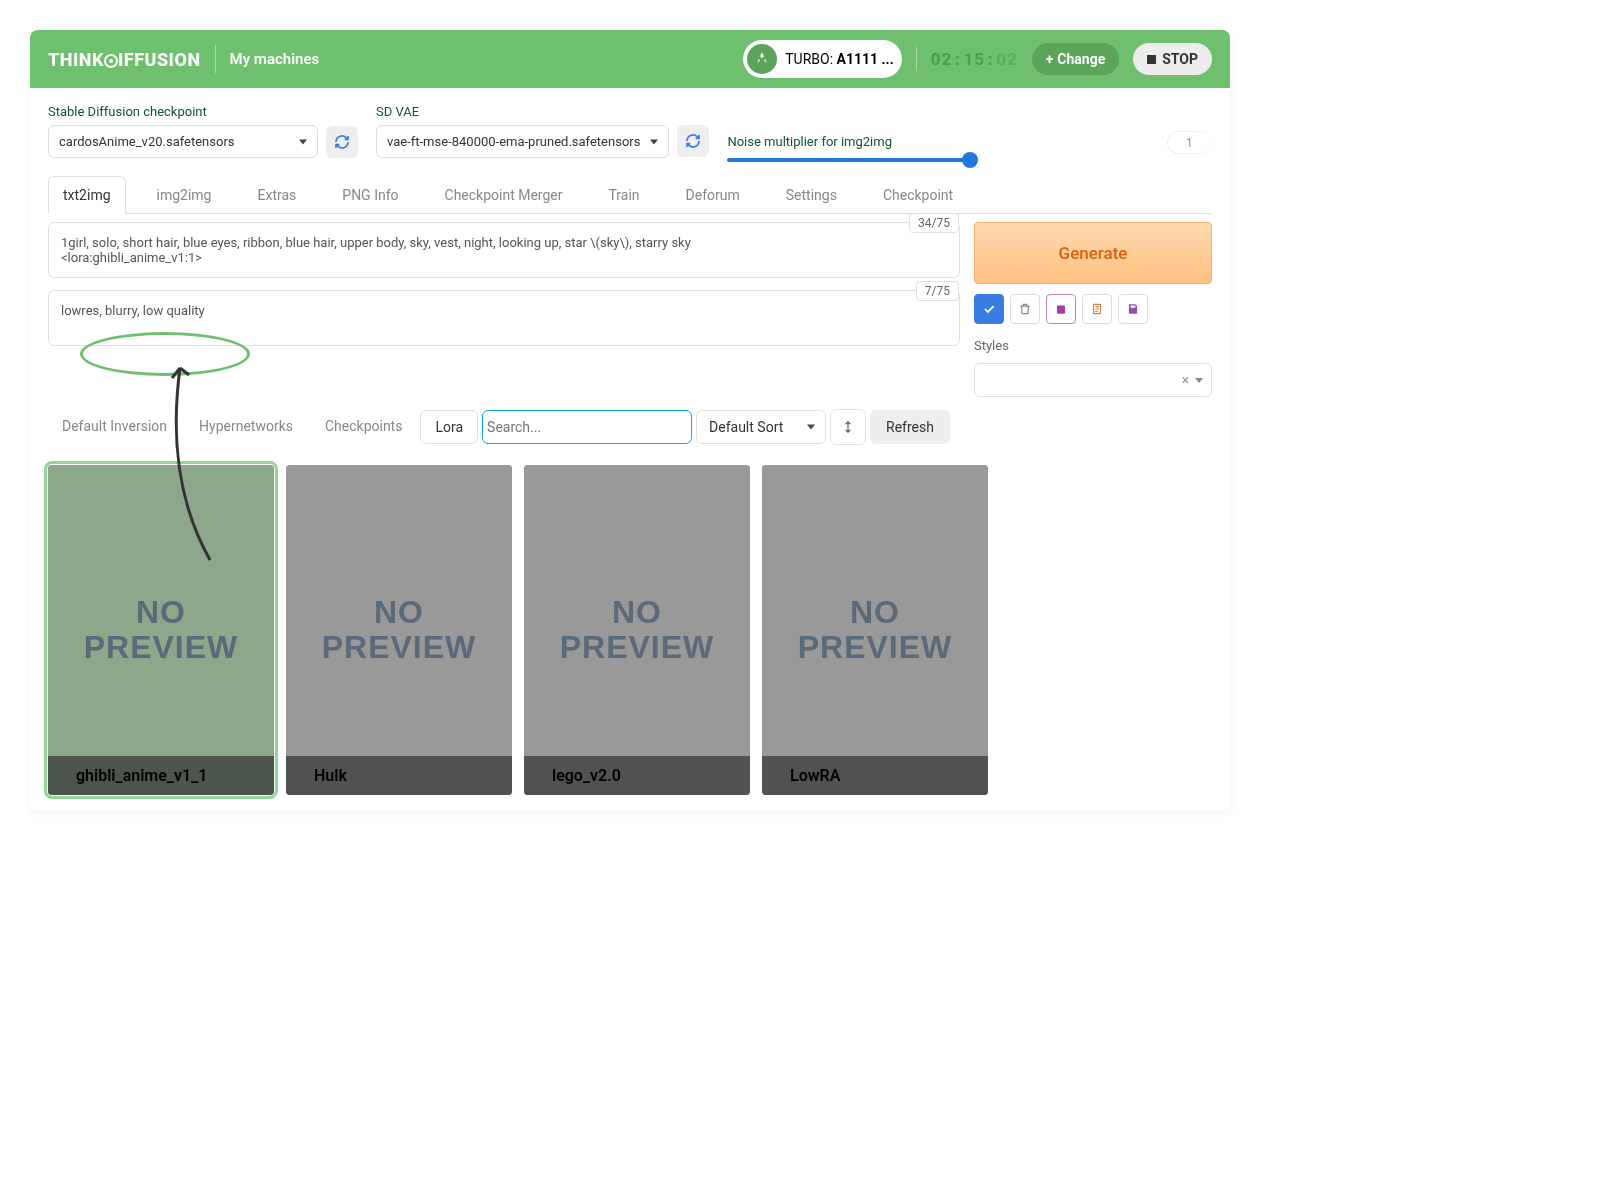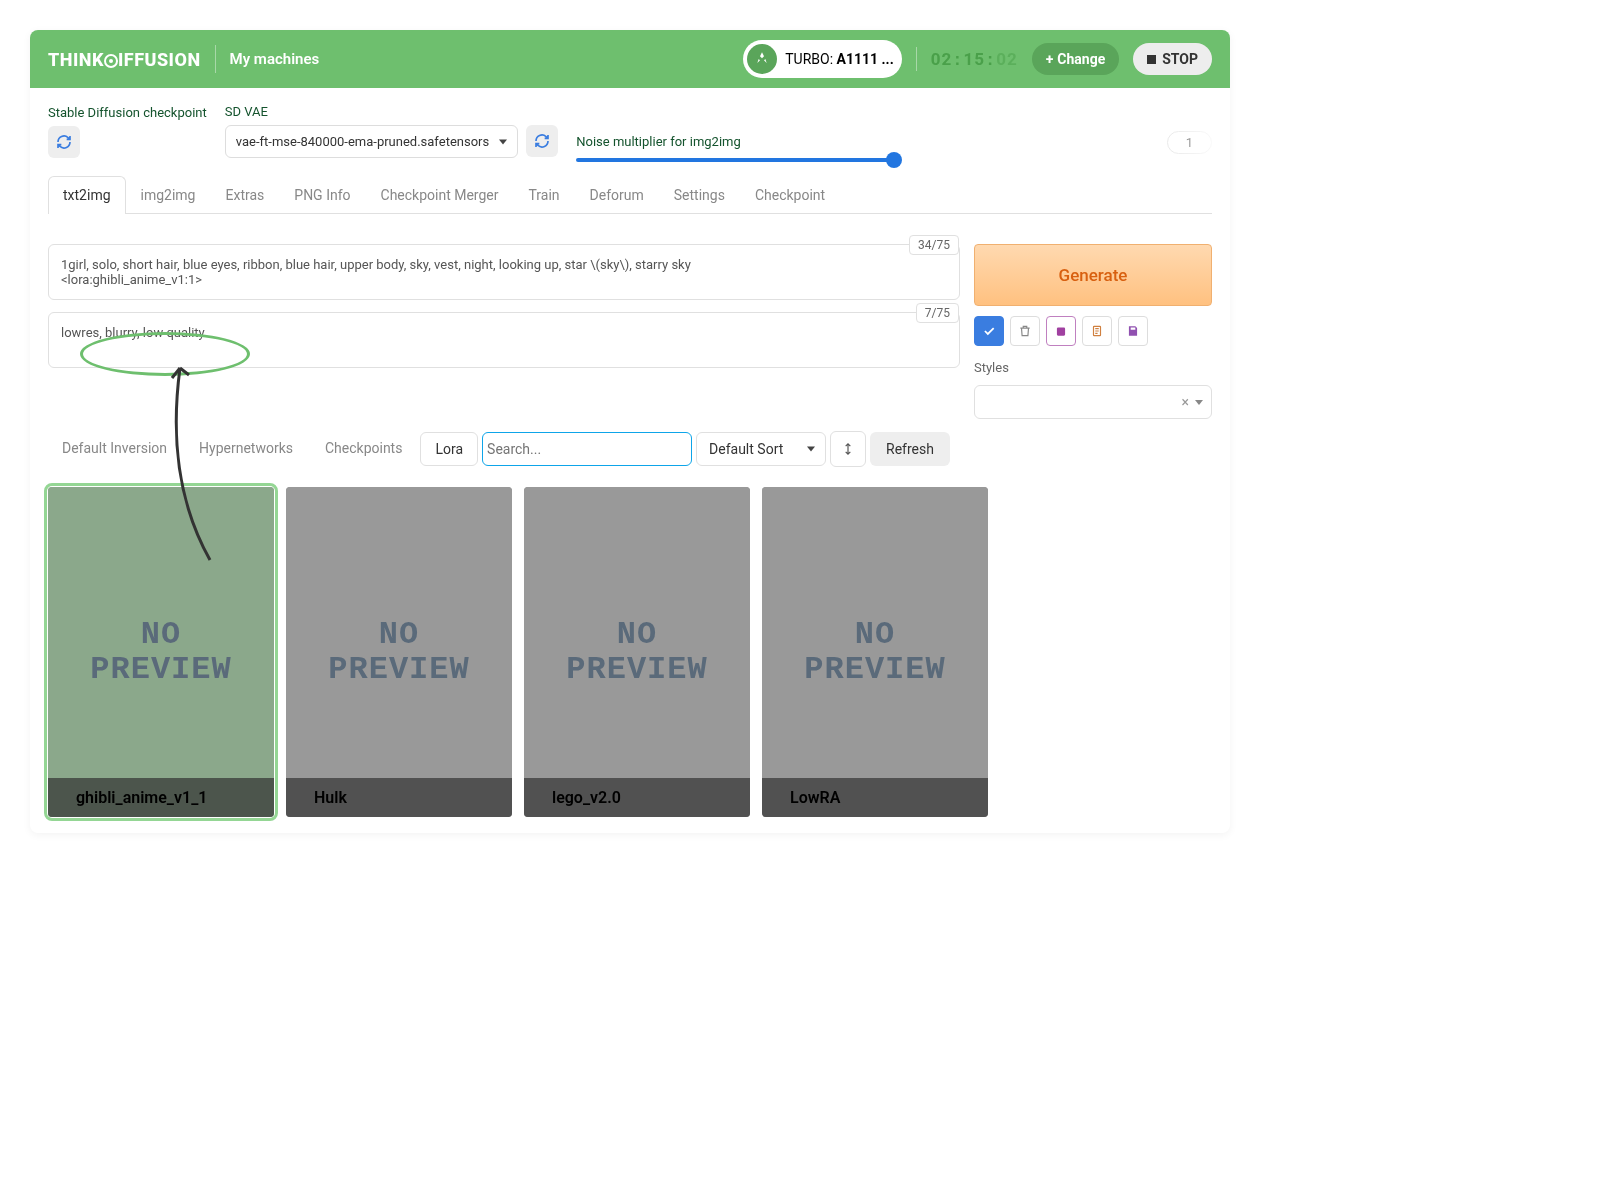--- a/index.html
+++ b/index.html
@@ -31,26 +31,26 @@
 .dropdown { border: 1px solid #ddd; border-radius: 6px; padding: 8px 28px 8px 10px; font-size: 13px; position: relative; background: #fff; min-width: 270px; cursor: pointer; color: #333; }
 .dropdown::after { content: ''; position: absolute; right: 10px; top: 50%; width: 0; height: 0; border-left: 4px solid transparent; border-right: 4px solid transparent; border-top: 5px solid #444; transform: translateY(-50%); }
 .icon-btn { width: 32px; height: 32px; border-radius: 6px; background: #eee; border: none; display: flex; align-items: center; justify-content: center; cursor: pointer; }
 .icon-btn svg { width: 16px; height: 16px; }
 .slider-wrap { flex: 1; }
 .slider-track { position: relative; height: 4px; background: #ddd; border-radius: 2px; flex: 1; }
 .slider-fill { position: absolute; height: 4px; background: #2276e0; border-radius: 2px; left: 0; width: 50%; }
 .slider-thumb { position: absolute; width: 16px; height: 16px; border-radius: 50%; background: #2276e0; top: -6px; left: calc(50% - 8px); }
 .num-box { border: 1px solid #ddd; border-radius: 12px; padding: 3px 18px; font-size: 13px; text-align: center; }
 
-.tabs { display: flex; border-bottom: 1px solid #e0e0e0; margin-top: 18px; gap: 0; }
+.tabs { display: flex; border-bottom: 1px solid #e0e0e0; margin-top: 18px; gap: 16px; }
 .tab { padding: 10px 14px; font-size: 14px; color: #888; cursor: pointer; border: 1px solid transparent; border-bottom: none; border-radius: 6px 6px 0 0; }
 .tab.active { color: #333; border-color: #e0e0e0; background: #fff; position: relative; }
 .tab.active::after { content: ''; position: absolute; bottom: -1px; left: 0; right: 0; height: 1px; background: #fff; }
 
-.prompt-area { margin-top: 30px; display: flex; gap: 14px; }
+.prompt-area { margin-top: 8px; display: flex; gap: 14px; }
 .prompts { flex: 1; }
 .prompt-box { border: 1px solid #e0e0e0; border-radius: 6px; padding: 12px; font-size: 13px; color: #555; position: relative; margin-bottom: 12px; min-height: 56px; }
 .token-count { position: absolute; top: -10px; right: 0; background: #fff; border: 1px solid #e0e0e0; border-radius: 4px; padding: 2px 8px; font-size: 12px; color: #666; }
 .side-col { width: 238px; display: flex; flex-direction: column; gap: 10px; }
 .gen-btn { background: linear-gradient(#ffd9b0, #ffc180); border: 1px solid #f0b070; color: #d86010; font-size: 17px; font-weight: 500; border-radius: 4px; padding: 20px; cursor: pointer; }
 .tool-row { display: flex; gap: 6px; }
 .mini-btn { width: 30px; height: 30px; border: 1px solid #ddd; border-radius: 4px; background: #fff; display: flex; align-items: center; justify-content: center; cursor: pointer; }
 .mini-btn.active { background: #3a7de0; border-color: #3a7de0; }
 .styles-label { font-size: 13px; color: #666; margin-top: 4px; }
 .styles-box { border: 1px solid #e0e0e0; border-radius: 6px; padding: 8px; display: flex; justify-content: flex-end; align-items: center; gap: 6px; }
@@ -64,21 +64,21 @@
 .sort-dd { border: 1px solid #e0e0e0; border-radius: 6px; padding: 8px 28px 8px 12px; font-size: 14px; position: relative; cursor: pointer; color: #333; min-width: 130px; }
 .sort-dd::after { content: ''; position: absolute; right: 10px; top: 50%; width: 0; height: 0; border-left: 4px solid transparent; border-right: 4px solid transparent; border-top: 5px solid #444; transform: translateY(-50%); }
 .sort-btn { width: 36px; height: 36px; border: 1px solid #e0e0e0; border-radius: 6px; background: #fff; display: flex; align-items: center; justify-content: center; cursor: pointer; }
 .refresh-btn { background: #eee; border: none; border-radius: 6px; padding: 9px 16px; font-size: 14px; cursor: pointer; color: #333; }
 
 .cards { display: flex; gap: 12px; margin-top: 20px; }
 .card { width: 226px; height: 330px; background: #999; border-radius: 4px; position: relative; overflow: hidden; cursor: pointer; }
 .card.selected { outline: 3px solid #94d694; outline-offset: 1px; }
 .card.selected .card-body { background: #8ba88b; }
 .card-body { position: absolute; inset: 0; background: #999; display: flex; align-items: center; justify-content: center; }
-.no-preview { font-family: Liberation Mono, monospace; font-weight: 700; font-size: 32px; color: #5a6a7a; text-align: center; line-height: 1.1; position: relative; letter-spacing: 1px; }
+.no-preview { font-family: Liberation Sans, sans-serif; font-weight: 700; font-size: 32px; color: #5a6a7a; text-align: center; line-height: 1.1; position: relative; letter-spacing: 1px; }
 .card-footer { position: absolute; bottom: 0; left: 0; right: 0; background: rgba(50,50,50,0.7); color: #000000; padding: 10px 28px; font-size: 16px; font-weight: 600; }
 
 .annot-circle { position: absolute; width: 170px; height: 44px; border: 3px solid #6ebf6e; border-radius: 50%; left: 50px; top: 302px; pointer-events: none; }
 .annot-arrow { position: absolute; left: 140px; top: 330px; pointer-events: none; }
 .annot-arrow svg { overflow: visible; }
 
 .fade-right { position: absolute; top: 80px; right: 0; width: 100px; height: 60px; background: linear-gradient(to right, transparent, #fff); pointer-events: none; }
 </style>
 </head>
 <body>
@@ -115,20 +115,21 @@
       <span>STOP</span>
     </button>
   </div>
 
   <div class="content">
 
     <div class="row1">
       <div class="field-group">
         <div class="field-label">Stable Diffusion checkpoint</div>
         <div style="display:flex;gap:8px;align-items:center;">
+          <div class="dropdown">cardosAnime_v20.safetensors</div>
           <button class="icon-btn">
             <svg viewBox="0 0 24 24" fill="none" stroke="#3a7de0" stroke-width="2.5">
                 <path d="M3 12a9 9 0 0 1 15-6.7L21 8M21 3v5h-5M21 12a9 9 0 0 1-15 6.7L3 16M3 21v-5h5"></path>
               </svg>
           </button>
         </div>
       </div>
       <div class="field-group">
         <div class="field-label">SD VAE</div>
         <div style="display:flex;gap:8px;align-items:flex-start;">

